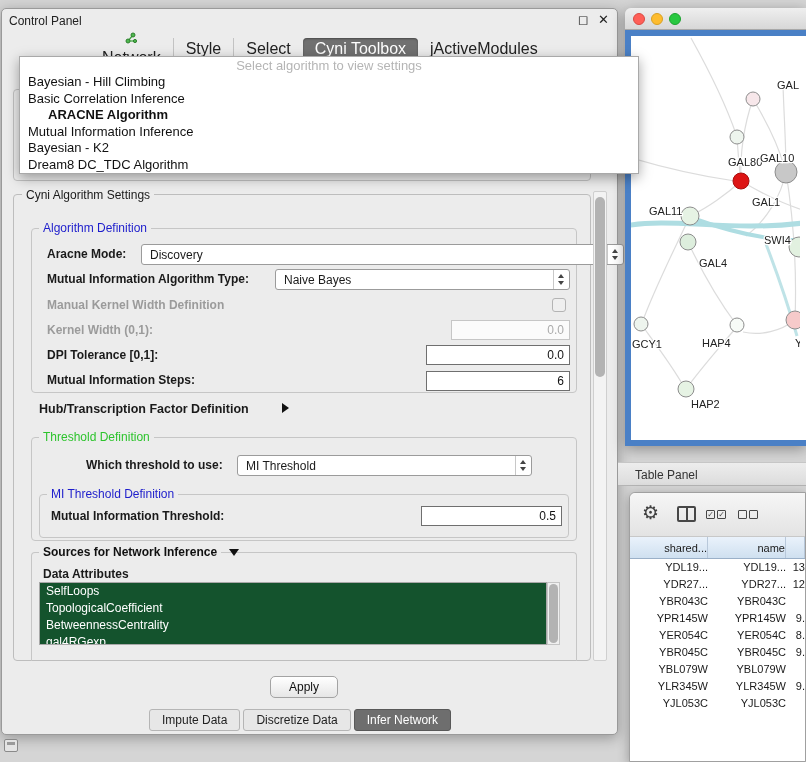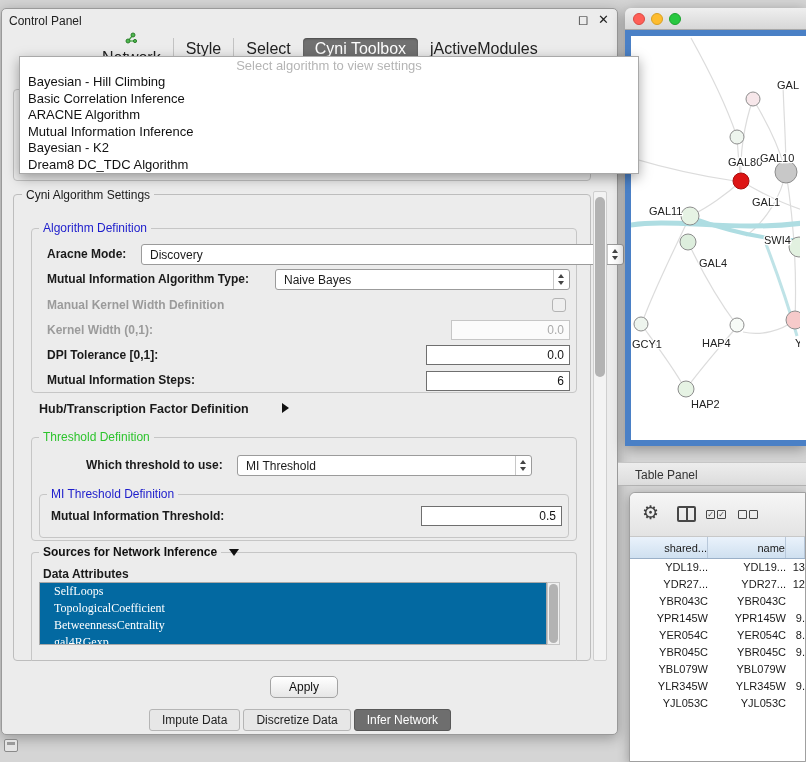--- a/index.html
+++ b/index.html
@@ -55,21 +55,21 @@
   .focus-spinner .dn { bottom: 5px; border-top: 5px solid #555; }
 
   
   .algo-popup {
     position: absolute; left: 17px; top: 47px; width: 620px; height: 118px;
     background: #fff; border: 1px solid #a9a9a9; z-index: 50;
     box-shadow: 0 4px 12px rgba(0,0,0,.35); font-size: 13px;
   }
   .dd-prompt { text-align: center; color: #b5b5b5; height: 17px; line-height: 17px; }
   .dd-item { height: 16.5px; line-height: 16.5px; padding-left: 8px; color: #111; }
-  .dd-item.selected { font-weight: normal; }
+  .dd-item.selected { font-weight: bold; margin-left: 20px; }
 
   
   .v-scroll {
     position: absolute; left: 591px; top: 182px; width: 14px; height: 470px;
     background: #f3f3f3; border: 1px solid #cfcfcf; border-radius: 2px;
   }
   .v-thumb { position: absolute; left: 1px; top: 5px; width: 10px; height: 180px; background: #b3b3b3; border-radius: 5px; }
 
   
   .groupbox { position: absolute; border: 1px solid #bdbdbd; border-radius: 4px; }
@@ -105,21 +105,21 @@
     border: 1px solid #b4b4b4; border-radius: 3px;
   }
 
   .tri-right { display: inline-block; width: 0; height: 0; border-top: 5px solid transparent; border-bottom: 5px solid transparent; border-left: 7px solid #111; }
   .tri-down  { display: inline-block; width: 0; height: 0; border-left: 5px solid transparent; border-right: 5px solid transparent; border-top: 7px solid #111; }
 
   .attr-list {
     position: absolute; left: 37px; top: 573px; width: 508px; height: 63px;
     background: #fff; border: 1px solid #a8a8a8; overflow: hidden; font-size: 12px;
   }
-  .attr-item { height: 17px; line-height: 17px; padding-left: 14px; background: #0369a1; color: #fff; font-family: Liberation Serif, serif; }
+  .attr-item { height: 17px; line-height: 17px; padding-left: 6px; background: #14532d; color: #fff; }
   .attr-scroll { position: absolute; left: 545px; top: 573px; width: 13px; height: 63px; background: #f0f0f0; border: 1px solid #c5c5c5; }
   .attr-scroll .v-thumb { top: 1px; height: 59px; width: 9px; }
 
   .apply-btn {
     position: absolute; left: 268px; top: 667px; width: 68px; height: 22px;
     background: linear-gradient(#ffffff, #e6e6e6); border: 1px solid #a3a3a3; border-radius: 5px;
     font-size: 12px; font-family: "Liberation Sans", sans-serif; color: #111;
   }
 
   .bottom-tabs { position: absolute; left: 147px; top: 700px; display: flex; gap: 3px; }

